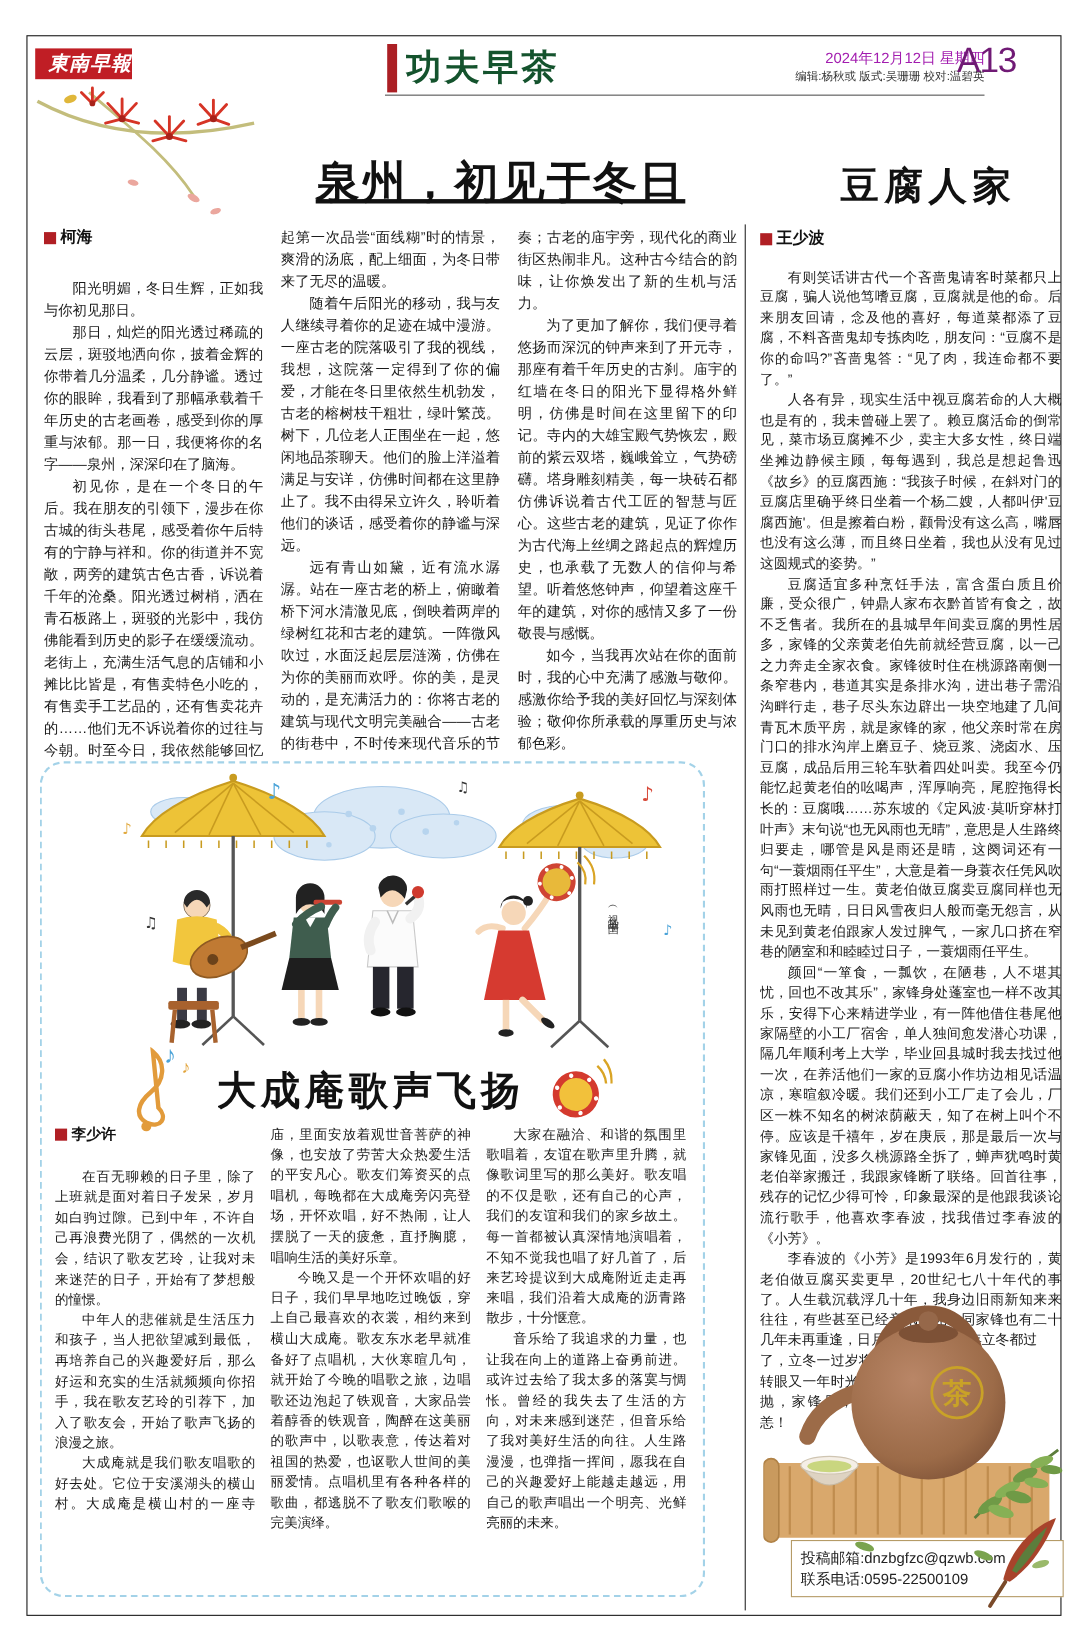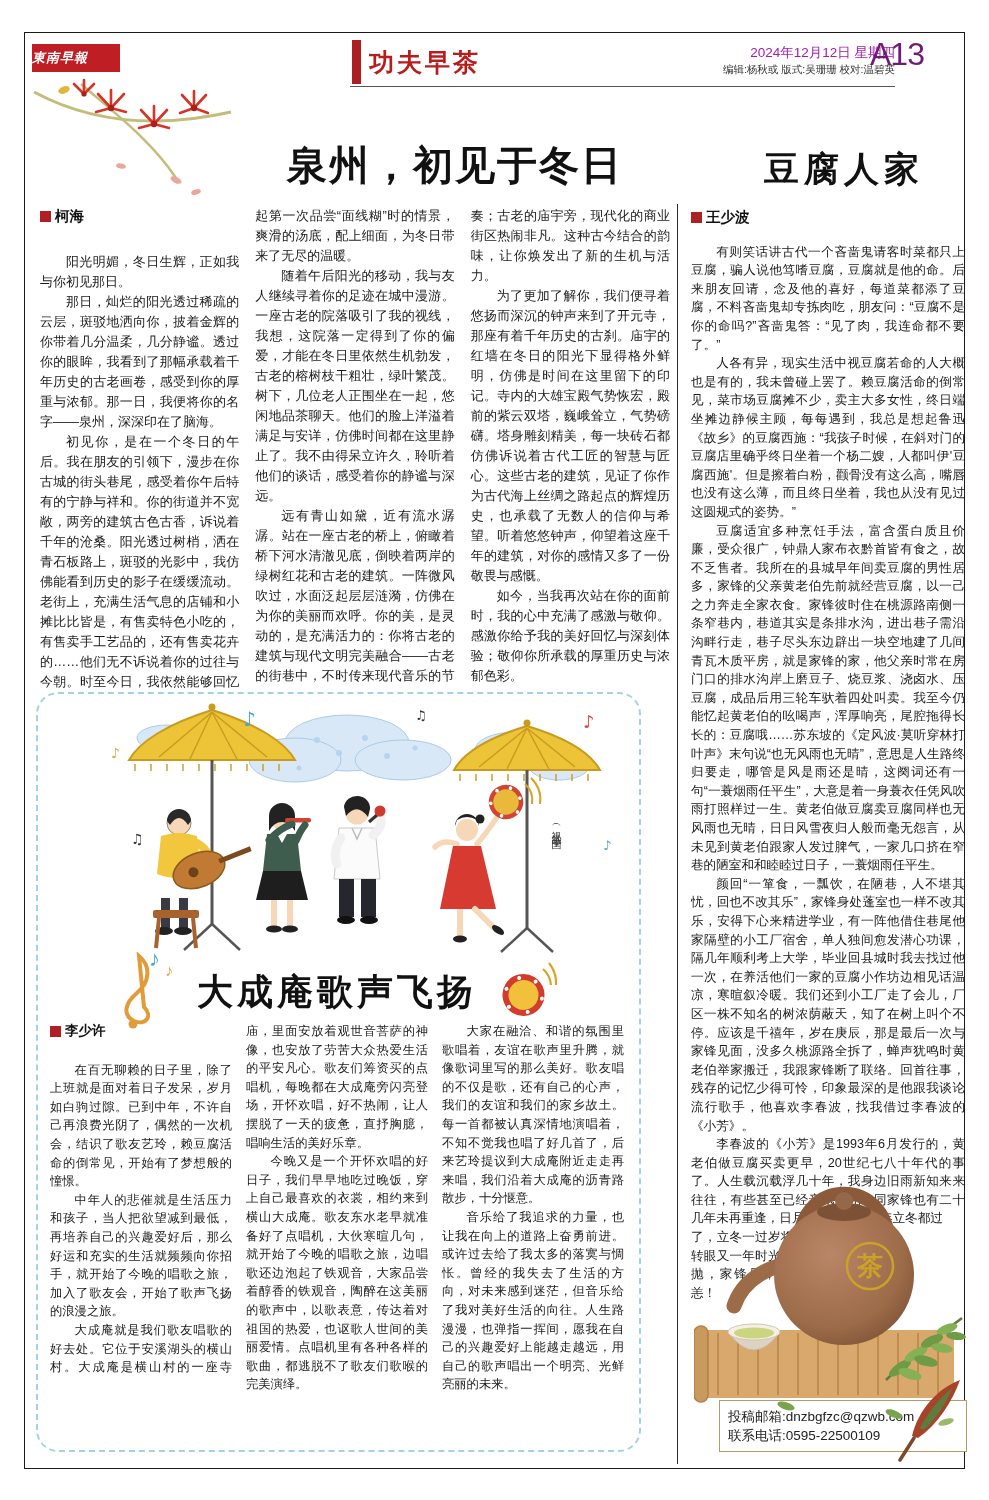--- a/index.html
+++ b/index.html
@@ -1,35 +1,35 @@
 <!DOCTYPE html>
 <html><head>
 <meta charset="utf-8">
 <style>
   html,body{margin:0;padding:0;background:#fff;}
   .page{position:relative;width:989px;height:1500px;background:#fff;overflow:hidden;
         font-family:"Liberation Sans",sans-serif;color:#1a1a1a;}
   .frame{position:absolute;left:24px;top:32px;width:939px;height:1435px;border:1.5px solid #1a1a1a;}
   
   .logo{position:absolute;left:32px;top:44px;width:88px;height:28px;background:#c01e25;color:#fff;
-        display:flex;align-items:center;justify-content:flex-start;font-family:"DejaVu Serif",serif;
-        font-weight:bold;font-style:italic;font-size:13px;letter-spacing:1px;}
+        display:flex;align-items:center;justify-content:flex-end;font-family:"DejaVu Serif",serif;
+        font-weight:bold;font-style:italic;font-size:18px;letter-spacing:1px;}
   .section{position:absolute;left:352px;top:38px;display:flex;align-items:center;height:48px;}
   .redbar{width:9px;height:44px;background:#ab1f24;margin-right:8px;}
-  .section-title{font-size:25px;font-weight:bold;letter-spacing:3px;color:#b91c1c;}
+  .section-title{font-size:32px;font-weight:bold;letter-spacing:3px;color:#14532d;}
   .header-rule{position:absolute;left:350px;top:86px;width:545px;height:1px;background:#555;}
   .header-right{position:absolute;left:620px;top:44px;width:275px;text-align:right;}
   .date-line{font-size:13.5px;color:#a21caf;}
   .staff-line{font-size:10.5px;color:#333;margin-top:1px;}
   .pagenum{position:absolute;left:870px;top:36px;font-size:32px;color:#701a75;letter-spacing:-1px;}
   
   .flower{position:absolute;left:26px;top:78px;}
   
   .t1{position:absolute;left:235px;top:138px;width:440px;text-align:center;margin:0;
-      font-family:"DejaVu Serif",serif;font-size:40px;font-weight:bold;color:#111;letter-spacing:2px;}
+      font-family:"DejaVu Serif",serif;font-size:40px;font-weight:bold;color:#111;letter-spacing:2px;text-decoration:underline;}
   .t2{position:absolute;left:726px;top:146px;width:236px;margin:0;text-align:center;
       font-family:"DejaVu Serif",serif;font-size:35px;font-weight:bold;color:#111;letter-spacing:5px;}
   
   .author{font-size:14.5px;font-weight:bold;color:#111;display:flex;align-items:center;gap:4px;}
   .sq{width:11px;height:11px;background:#b01f24;display:inline-block;}
   p.para{margin:0;text-indent:2em;text-align:justify;}
   .a1{position:absolute;left:40px;top:206px;width:630px;height:488px;
       column-count:3;column-gap:16px;font-size:13px;line-height:20px;overflow:hidden;}
   .a1 .author{margin-bottom:26px;}
   .divider-v{position:absolute;left:677px;top:204px;width:1px;height:1260px;background:#2a2a2a;}
@@ -344,22 +344,22 @@
         <path d="M56,2 a32,32 0 0 1 7,22" fill="none" stroke="#d9a425" stroke-width="2.2"></path>
       </svg>
     </span>
   </div>
 
   <div class="a3">
     <div class="author">
       <span class="sq"></span>
       <span>李少许</span>
     </div>
-    <p class="para">在百无聊赖的日子里，除了上班就是面对着日子发呆，岁月如白驹过隙。已到中年，不许自己再浪费光阴了，偶然的一次机会，结识了歌友艺玲，赖豆腐活命的倒常见，开始有了梦想般的憧憬。</p>
-    <p class="para">中年人的悲催就是生活压力和孩子，当人把欲望减到最低，再培养自己的兴趣爱好后，那么好运和充实的生活就频频向你招手，就开始了今晚的唱歌之旅，加入了歌友会，开始了歌声飞扬的浪漫之旅。</p>
+    <p class="para">在百无聊赖的日子里，除了上班就是面对着日子发呆，岁月如白驹过隙。已到中年，不许自己再浪费光阴了，偶然的一次机会，结识了歌友艺玲，让我对未来迷茫的日子，开始有了梦想般的憧憬。</p>
+    <p class="para">中年人的悲催就是生活压力和孩子，当人把欲望减到最低，再培养自己的兴趣爱好后，那么好运和充实的生活就频频向你招手，我在歌友艺玲的引荐下，加入了歌友会，开始了歌声飞扬的浪漫之旅。</p>
     <p class="para">大成庵就是我们歌友唱歌的好去处。它位于安溪湖头的横山村。大成庵是横山村的一座寺庙，里面安放着观世音菩萨的神像，也安放了劳苦大众热爱生活的平安凡心。歌友们筹资买的点唱机，每晚都在大成庵旁闪亮登场，开怀欢唱，好不热闹，让人摆脱了一天的疲惫，直抒胸臆，唱响生活的美好乐章。</p>
     <p class="para">今晚又是一个开怀欢唱的好日子，我们早早地吃过晚饭，穿上自己最喜欢的衣裳，相约来到横山大成庵。歌友东水老早就准备好了点唱机，大伙寒暄几句，就开始了今晚的唱歌之旅，边唱歌还边泡起了铁观音，大家品尝着醇香的铁观音，陶醉在这美丽的歌声中，以歌表意，传达着对祖国的热爱，也讴歌人世间的美丽爱情。点唱机里有各种各样的歌曲，都逃脱不了歌友们歌喉的完美演绎。</p>
     <p class="para">大家在融洽、和谐的氛围里歌唱着，友谊在歌声里升腾，就像歌词里写的那么美好。歌友唱的不仅是歌，还有自己的心声，我们的友谊和我们的家乡故土。每一首都被认真深情地演唱着，不知不觉我也唱了好几首了，后来艺玲提议到大成庵附近走走再来唱，我们沿着大成庵的沥青路散步，十分惬意。</p>
     <p class="para">音乐给了我追求的力量，也让我在向上的道路上奋勇前进。或许过去给了我太多的落寞与惆怅。曾经的我失去了生活的方向，对未来感到迷茫，但音乐给了我对美好生活的向往。人生路漫漫，也弹指一挥间，愿我在自己的兴趣爱好上能越走越远，用自己的歌声唱出一个明亮、光鲜亮丽的未来。</p>
 
   </div>
 
   <div class="contact">
     <div>投稿邮箱:dnzbgfzc@qzwb.com</div>
     <div>联系电话:0595-22500109</div>

